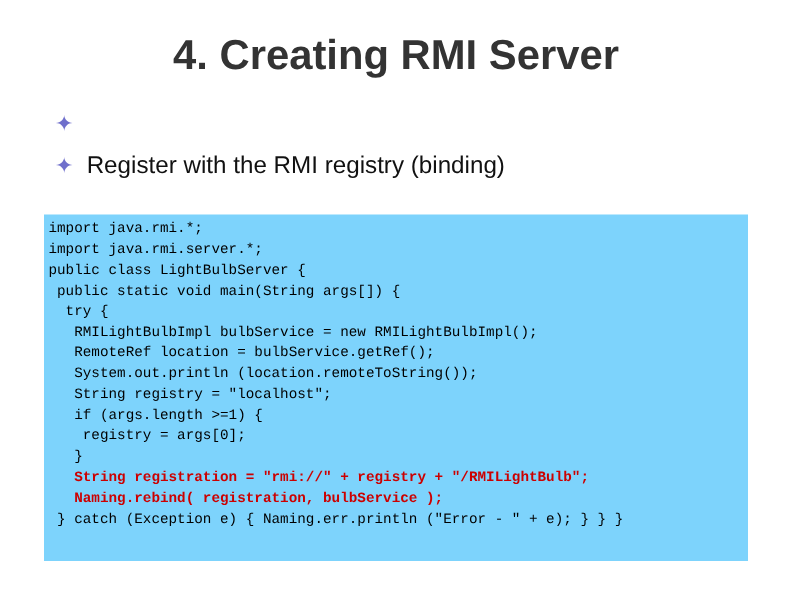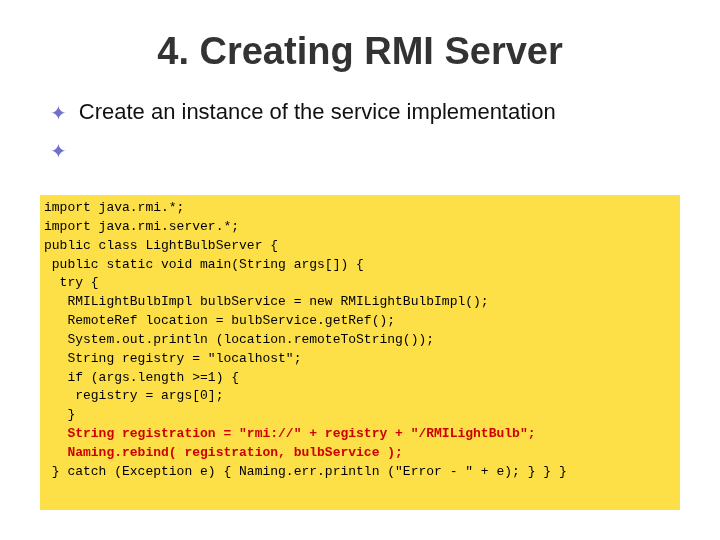--- a/index.html
+++ b/index.html
@@ -55,21 +55,21 @@
       margin-top: 3px;
       flex-shrink: 0;
     }
 
     .bullet-text {
       font-size: 22px;
       color: #111111;
     }
 
     .code-block {
-      background: #fde047;
+      background: #7dd3fc;
       font-family: 'Courier New', Courier, monospace;
       font-size: 13px;
       line-height: 1.45;
       color: #000000;
       white-space: pre;
       padding: 4px 0 0 4px;
       flex: 1;
     }
 
     .code-highlight {
@@ -84,24 +84,24 @@
 </head>
 <body>
 
 <div class="slide">
 
   <div class="title">4. Creating RMI Server</div>
 
   <div class="bullets">
     <div class="bullet-item">
       <span class="bullet-icon">✦</span>
-      <span class="bullet-text">Create an instance of the service implementation</span>
     </div>
     <div class="bullet-item">
       <span class="bullet-icon">✦</span>
+      <span class="bullet-text">Register with the RMI registry (binding)</span>
     </div>
   </div>
 
   <div class="code-block"><span class="code-normal">import java.rmi.*;
 import java.rmi.server.*;
 public class LightBulbServer {
  public static void main(String args[]) {
   try {
    RMILightBulbImpl bulbService = new RMILightBulbImpl();
    RemoteRef location = bulbService.getRef();

